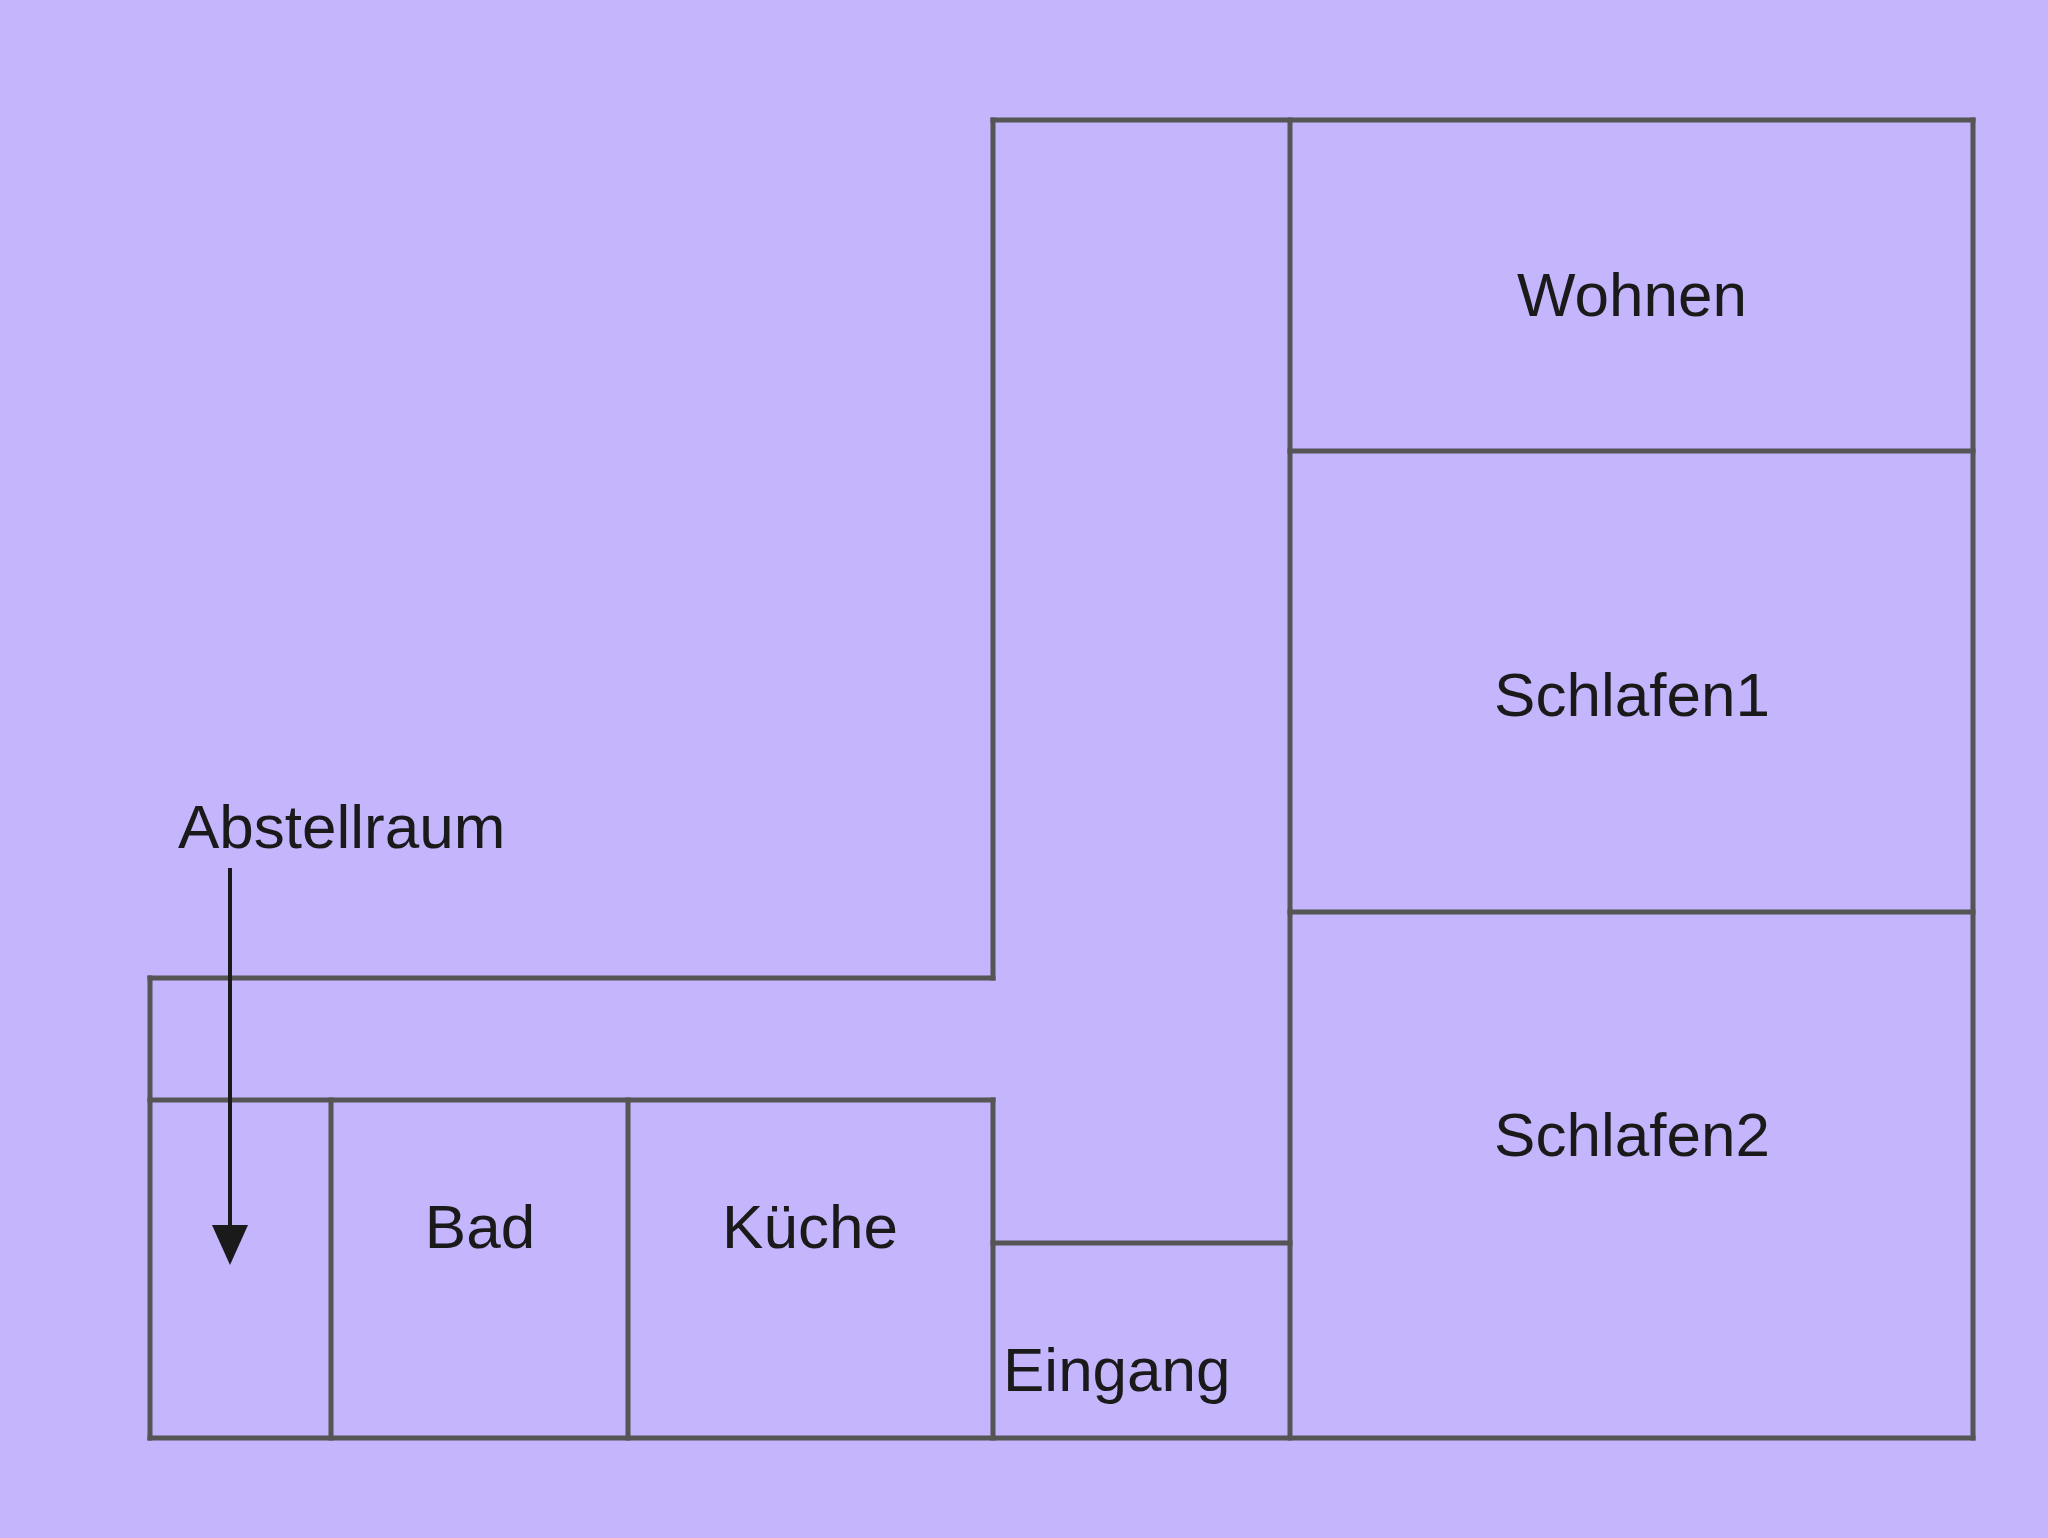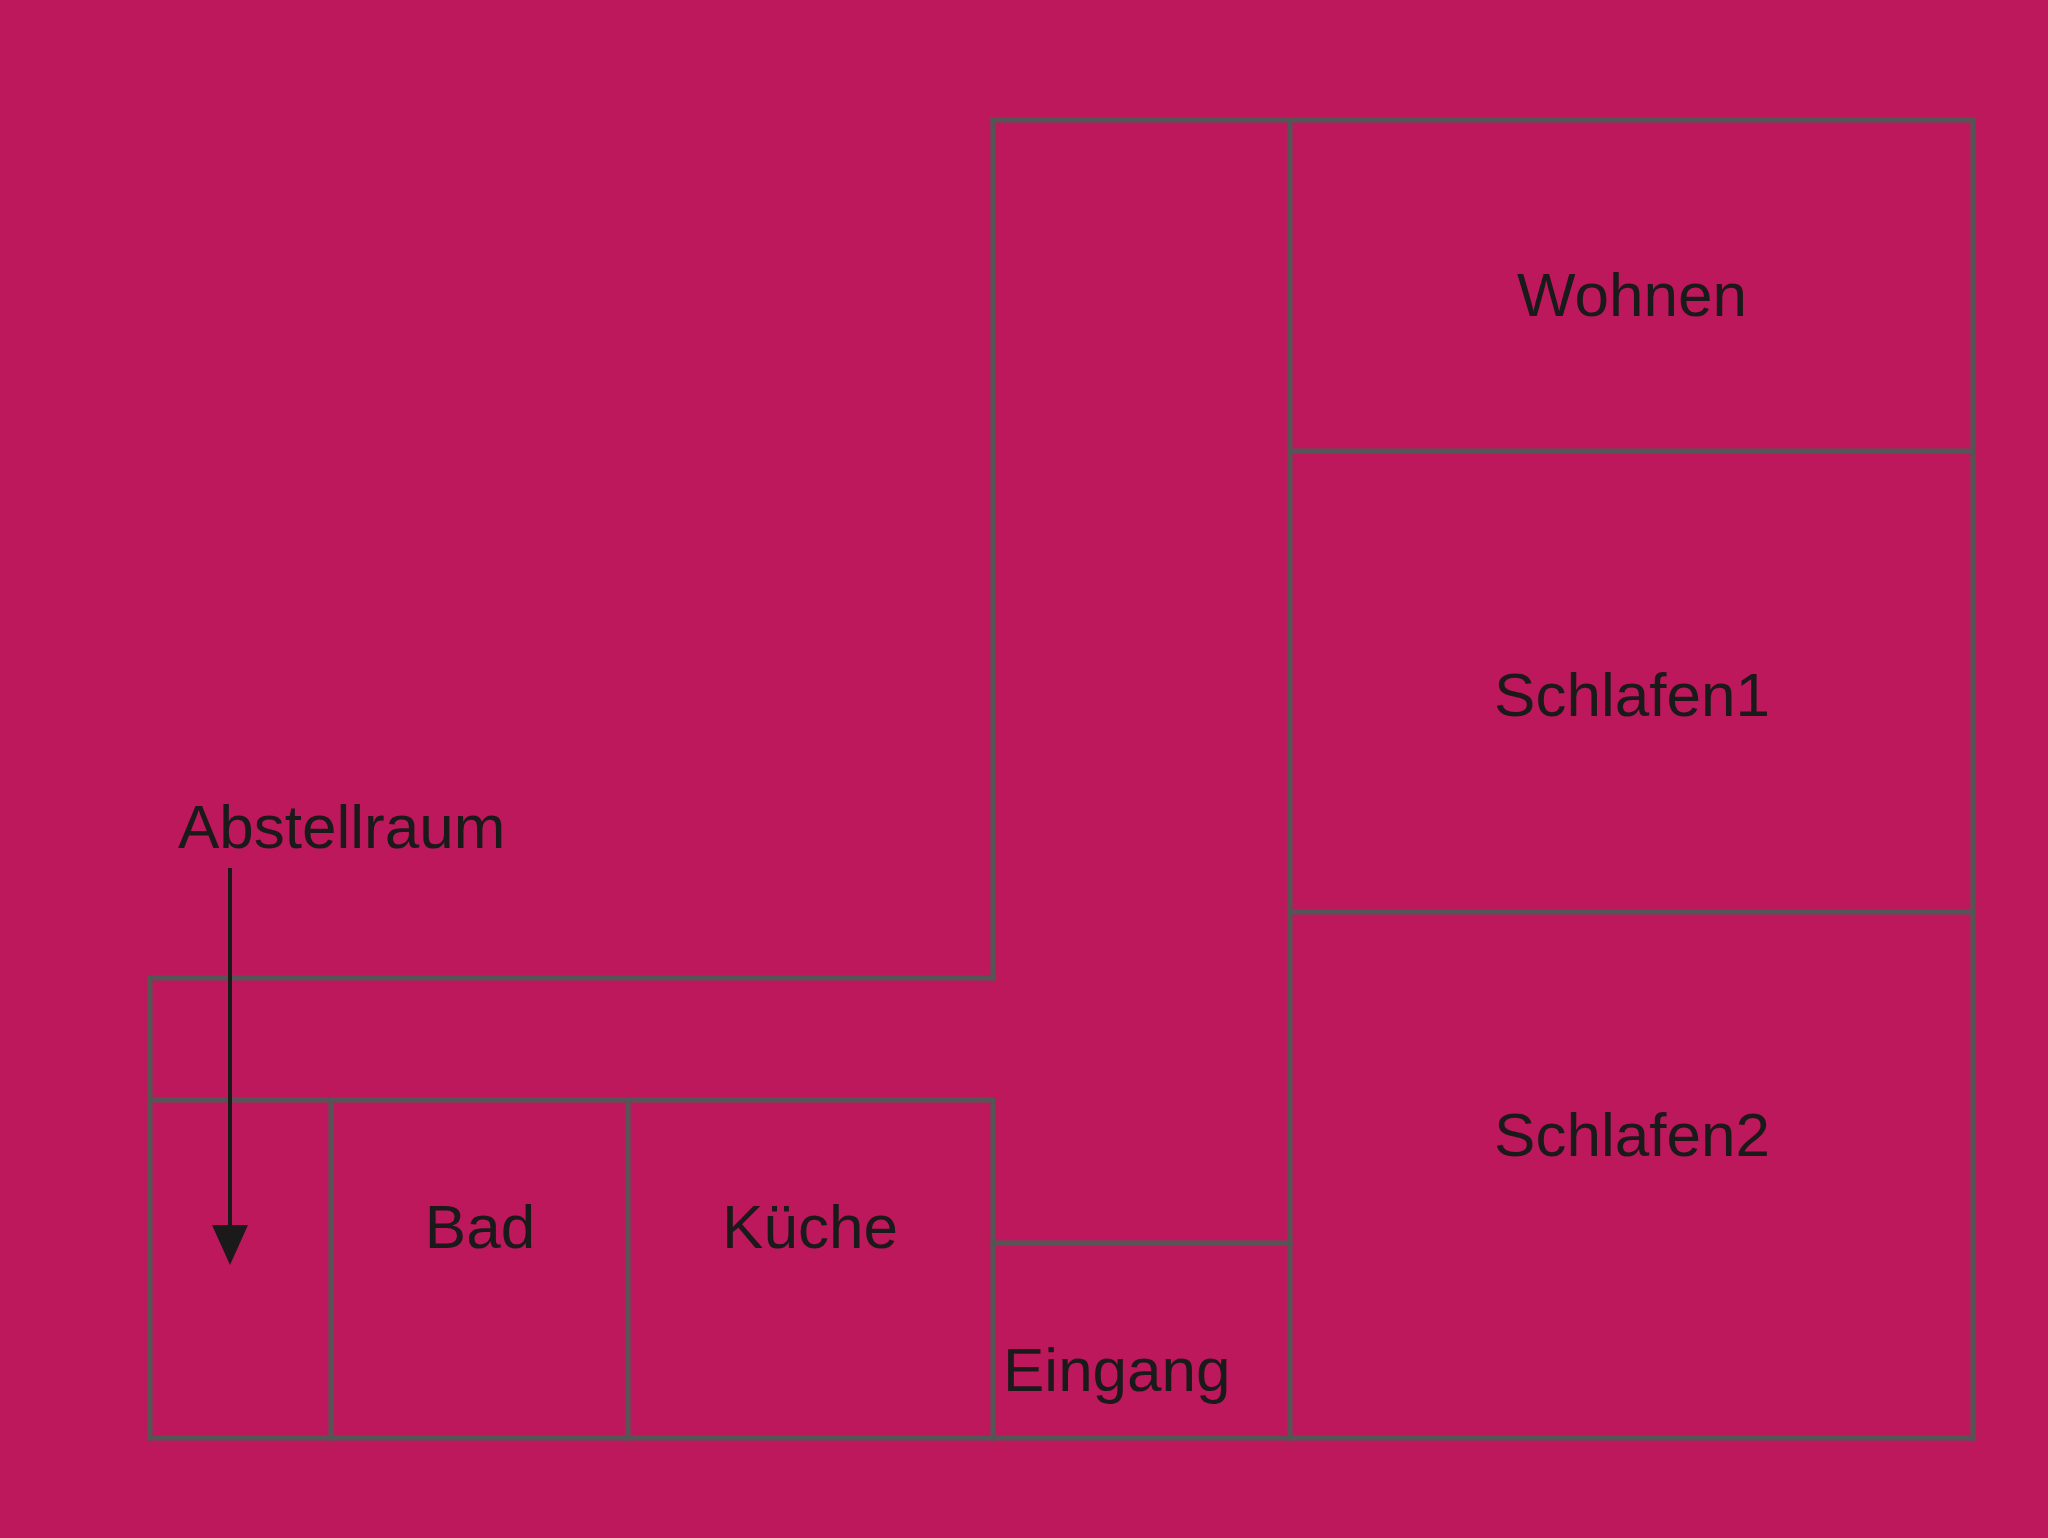--- a/index.html
+++ b/index.html
@@ -44,21 +44,21 @@
     font-size: 62px;
     fill: #1a1a1a;
     dominant-baseline: middle;
   }
   .room-label.centered { text-anchor: middle; }
   .room-label.start { text-anchor: start; }
 </style>
 </head>
 <body>
 
-<div id="floorplan-root" style="background: #be185d;">
+<div id="floorplan-root" style="background: #c4b5fd;">
 
   <svg id="plan-svg" viewBox="0 0 2048 1538">
 
     <defs>
       <marker id="arrowhead" markerWidth="10" markerHeight="9" refX="5" refY="4.5" orient="auto" markerUnits="strokeWidth">
         <path d="M 0 0 L 10 4.5 L 0 9 z" fill="#1a1a1a"></path>
       </marker>
     </defs>
 
     <g id="walls-group">

